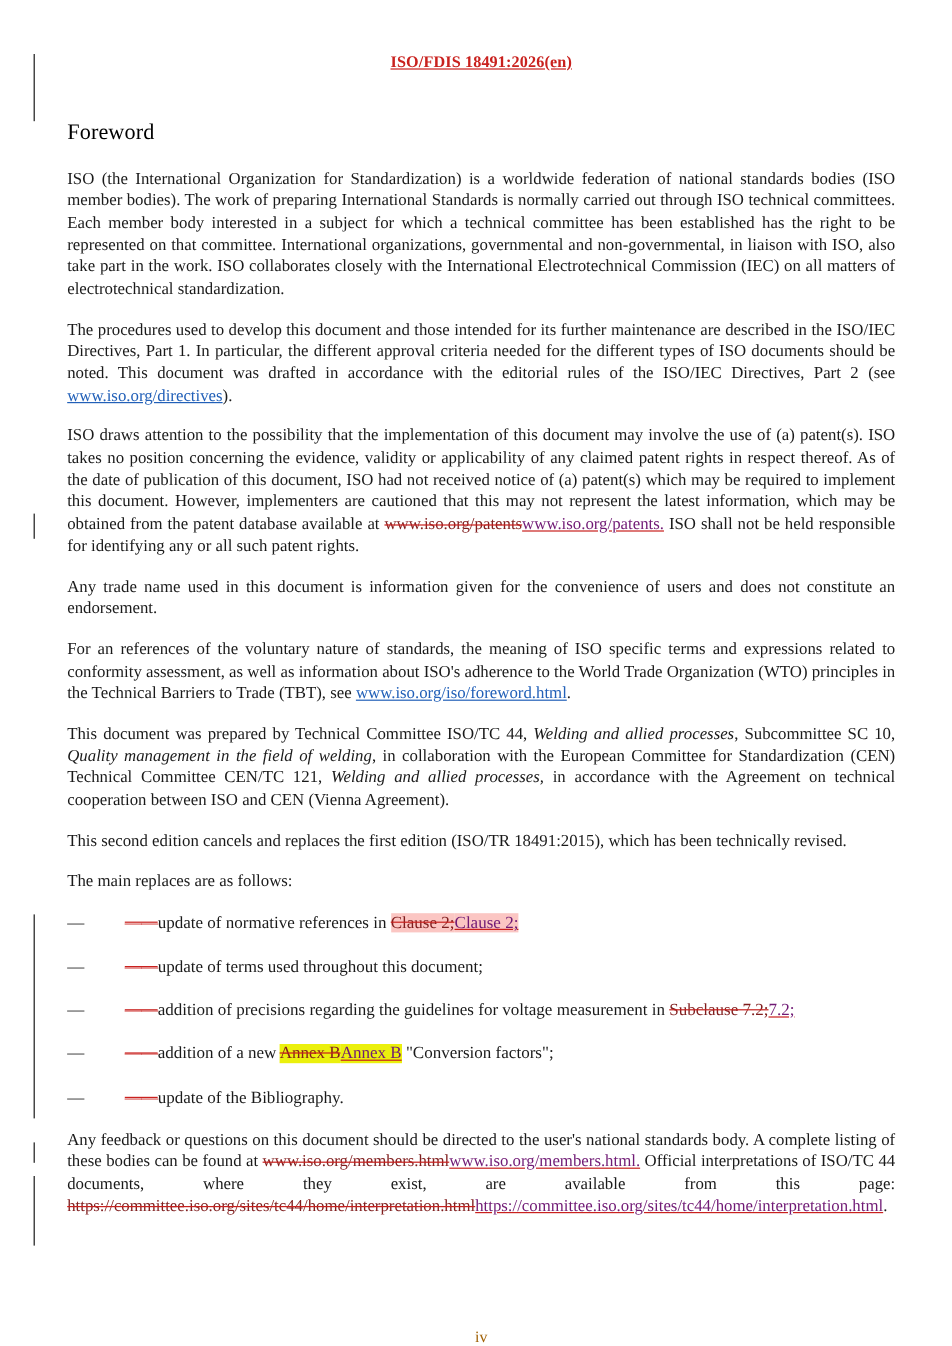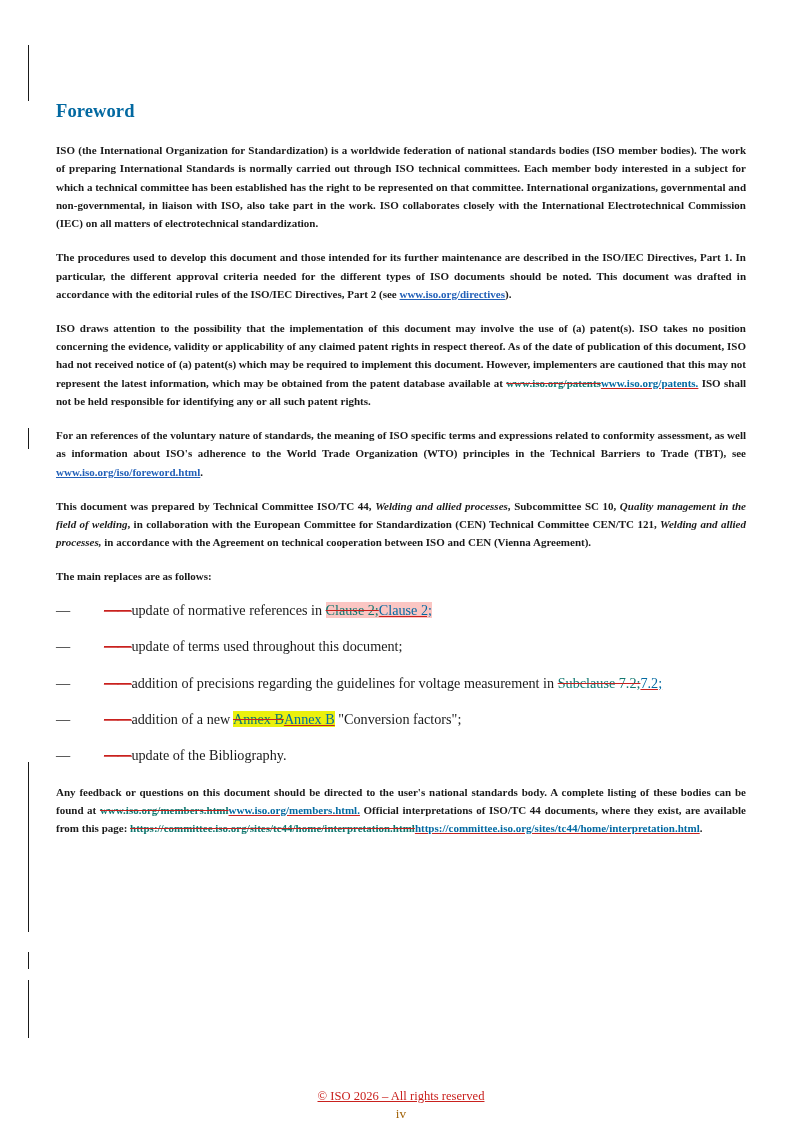--- a/index.html
+++ b/index.html
@@ -42,33 +42,32 @@
   }
   
   .body-area {
     position: absolute;
     top: 101px;
     left: 0;
     width: 690px;
   }
   h1.foreword {
     font-size: 18.5px;
-    font-weight: bold;
+    font-weight: normal;
     margin: 0 0 19px 0;
-    color: #0369a1;
+    color: #000000;
     letter-spacing: 0.1px;
   }
   p.para {
-    font-size: 11px;
+    font-size: 14px;
     line-height: 18.35px;
     text-align: justify;
     margin: 0 0 15.5px 0;
     color: #1a1a1a;
     hyphens: none;
-    font-weight: bold;
   }
   p.para.last { margin-bottom: 16px; }
 
   
   ul.changes {
     list-style: none;
     margin: 0 0 15.5px 0;
     padding: 0;
   }
   ul.changes li {
@@ -88,26 +87,26 @@
   }
   ul.changes li .del-tab {
     color: #c9211e;
     text-decoration: line-through;
     text-decoration-color: #c9211e;
     letter-spacing: -0.5px;
   }
 
   
   .del {
-    color: #0f766e;
+    color: #7f1d1d;
     text-decoration: line-through;
     text-decoration-color: #c9211e;
   }
   .ins {
-    color: #0369a1;
+    color: #701a75;
     text-decoration: underline;
     text-decoration-color: #c9211e;
   }
   .hl-pink { background-color: #fbc6c3; font-family: Liberation Serif, serif; }
   .hl-yellow { background-color: #ebf00d; }
 
   a.link, .link {
     color: #2260b8;
     text-decoration: underline;
     margin-top: 39px;
@@ -151,46 +150,53 @@
   <div id="changebars">
       <div class="changebar" style="top: 45px; height: 56px;"></div>
       <div class="changebar" style="top: 428px; height: 21px;"></div>
       <div class="changebar" style="top: 762px; height: 170px;"></div>
       <div class="changebar" style="top: 952px; height: 17px;"></div>
       <div class="changebar" style="top: 980px; height: 58px;"></div>
     </div>
 
   <div class="content">
 
+    <div class="doc-header">ISO/FDIS 18491:2026(en)</div>
 
     <div class="body-area">
 
       <h1 class="foreword">Foreword</h1>
 
       <p class="para">
         <span>ISO (the International Organization for Standardization) is a worldwide federation of national standards bodies (ISO member bodies). The work of preparing International Standards is normally carried out through ISO technical committees. Each member body interested in a subject for which a technical committee has been established has the right to be represented on that committee. International organizations, governmental and non-governmental, in liaison with ISO, also take part in the work. ISO collaborates closely with the International Electrotechnical Commission (IEC) on all matters of electrotechnical standardization.</span>
       </p>
 
       <p class="para">
         <span>The procedures used to develop this document and those intended for its further maintenance are described in the ISO/IEC Directives, Part 1. In particular, the different approval criteria needed for the different types of ISO documents should be noted. This document was drafted in accordance with the editorial rules of the ISO/IEC Directives, Part 2 (see </span><a class="link" href="#">www.iso.org/directives</a><span>).</span>
       </p>
 
       <p class="para">
         <span>ISO draws attention to the possibility that the implementation of this document may involve the use of (a) patent(s). ISO takes no position concerning the evidence, validity or applicability of any claimed patent rights in respect thereof. As of the date of publication of this document, ISO had not received notice of (a) patent(s) which may be required to implement this document. However, implementers are cautioned that this may not represent the latest information, which may be obtained from the patent database available at </span><span class="del">www.iso.org/patents</span><span class="ins">www.iso.org/patents.</span><span> ISO shall not be held responsible for identifying any or all such patent rights.</span>
       </p>
 
+      <p class="para">
+        <span>Any trade name used in this document is information given for the convenience of users and does not constitute an endorsement.</span>
+      </p>
 
       <p class="para">
         <span>For an references of the voluntary nature of standards, the meaning of ISO specific terms and expressions related to conformity assessment, as well as information about ISO's adherence to the World Trade Organization (WTO) principles in the Technical Barriers to Trade (TBT), see </span><a class="link" href="#">www.iso.org/iso/foreword.html</a><span>.</span>
       </p>
 
       <p class="para">
         <span>This document was prepared by Technical Committee ISO/TC 44, </span><span class="ital">Welding and allied processes</span><span>, Subcommittee SC 10, </span><span class="ital">Quality management in the field of welding</span><span>, in collaboration with the European Committee for Standardization (CEN) Technical Committee CEN/TC 121, </span><span class="ital">Welding and allied processes,</span><span> in accordance with the Agreement on technical cooperation between ISO and CEN (Vienna Agreement).</span>
       </p>
 
+      <p class="para">
+        <span>This second edition cancels and replaces the first edition (ISO/TR 18491:2015), which has been technically revised.</span>
+      </p>
 
       <p class="para">
         <span>The main replaces are as follows:</span>
       </p>
 
       <ul class="changes" id="changes-list">
           <li><span class="dash">—</span><span class="del-tab">——</span><span>update of normative references in </span><span class="del hl-pink">Clause 2;</span><span class="ins hl-pink">Clause 2;</span></li>
           <li><span class="dash">—</span><span class="del-tab">——</span><span>update of terms used throughout this document;</span></li>
           <li><span class="dash">—</span><span class="del-tab">——</span><span>addition of precisions regarding the guidelines for voltage measurement in </span><span class="del ">Subclause 7.2;</span><span class="ins ">7.2;</span></li>
           <li><span class="dash">—</span><span class="del-tab">——</span><span>addition of a new </span><span class="del hl-yellow">Annex B</span><span class="ins hl-yellow">Annex B</span><span> "Conversion factors";</span></li>
@@ -198,17 +204,16 @@
         </ul>
 
       <p class="para last">
         <span>Any feedback or questions on this document should be directed to the user's national standards body. A complete listing of these bodies can be found at </span><span class="del">www.iso.org/members.html</span><span class="ins">www.iso.org/members.html.</span><span> Official interpretations of ISO/TC 44 documents, where they exist, are available from this page: </span><span class="del">https://committee.iso.org/sites/tc44/home/interpretation.html</span><span class="ins">https://committee.iso.org/sites/tc44/home/interpretation.html</span><span>.</span>
       </p>
 
     </div>
   </div>
 
   <div class="footer">
-    <span class="copyright">© ISO 2026 – All rights reserved</span>
     <span class="pagenum">iv</span>
   </div>
 
 </div>
 
 </body></html>

